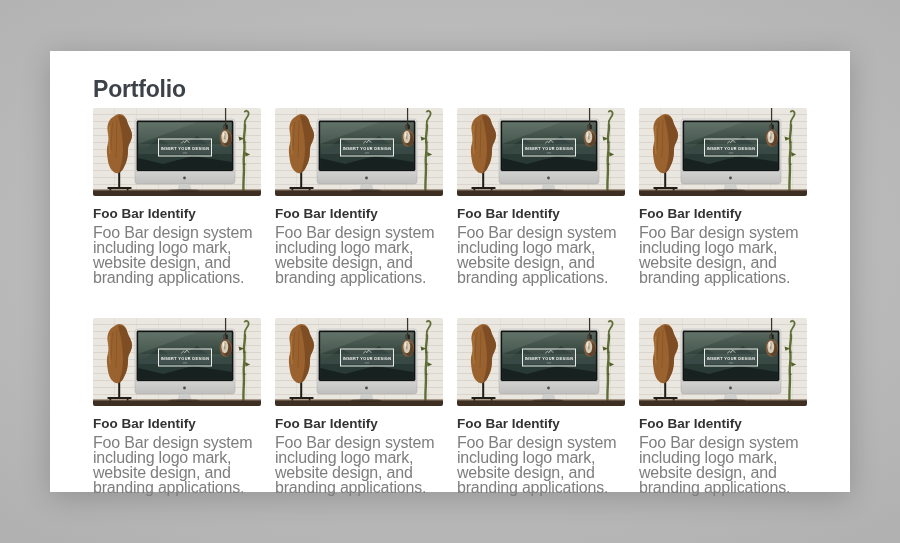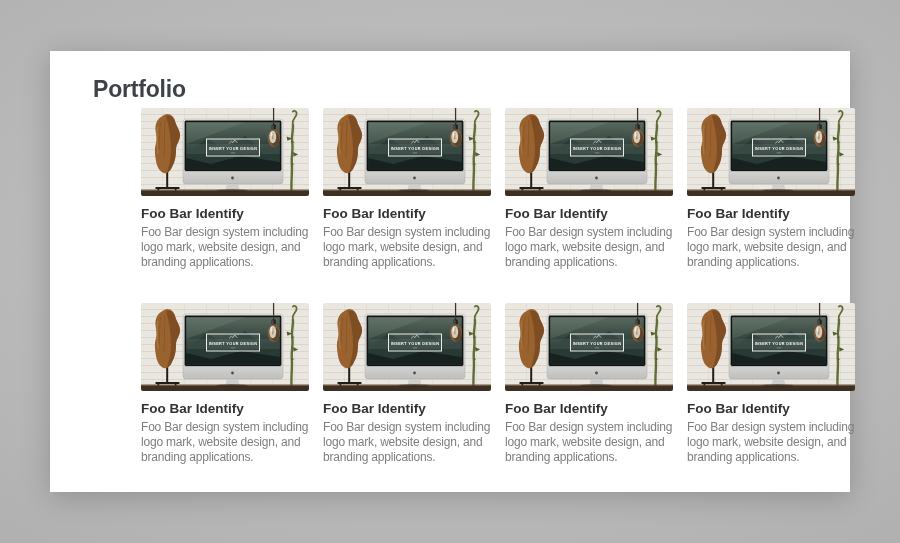--- a/index.html
+++ b/index.html
@@ -21,39 +21,38 @@
   .page-title {
     font-size:23px; line-height:27px; font-weight:700;
     color:#3d4249; letter-spacing:-0.2px;
   }
   .grid {
     margin-top:5px;
     display:grid;
     grid-template-columns:repeat(4,168px);
     column-gap:14px;
     row-gap:33px;
-    margin-left:48px;
   }
   .card { width:168px; }
   .thumb {
     position:relative; width:168px; height:88px;
     border-radius:2px; overflow:hidden; cursor:pointer;
     background-color:#eae6e0;
     background-image:
       repeating-linear-gradient(90deg, rgba(0,0,0,0) 0px, rgba(0,0,0,0) 21px, rgba(130,118,102,.07) 21px, rgba(130,118,102,.07) 22px),
       repeating-linear-gradient(180deg, rgba(0,0,0,0) 0px, rgba(0,0,0,0) 6px, rgba(140,127,110,.17) 6px, rgba(140,127,110,.17) 7px);
   }
   .thumb svg { position:absolute; left:0; top:0; display:block; }
   .card-title {
     margin:9px 0 3px;
     font-size:13.5px; line-height:17px; font-weight:700;
     color:#333333; cursor:pointer;
   }
   .card-desc {
-    font-size:12px; line-height:15px; letter-spacing:-0.2px;
+    font-size:16px; line-height:15px; letter-spacing:-0.2px;
     color:#7e7e7e;
   }
   .defs-holder { position:absolute; width:0; height:0; overflow:hidden; }
 </style>
 </head>
 <body>
 
 <svg class="defs-holder" aria-hidden="true">
   <defs>
     <linearGradient id="gScreen" x1="0" y1="0" x2="0" y2="1">

